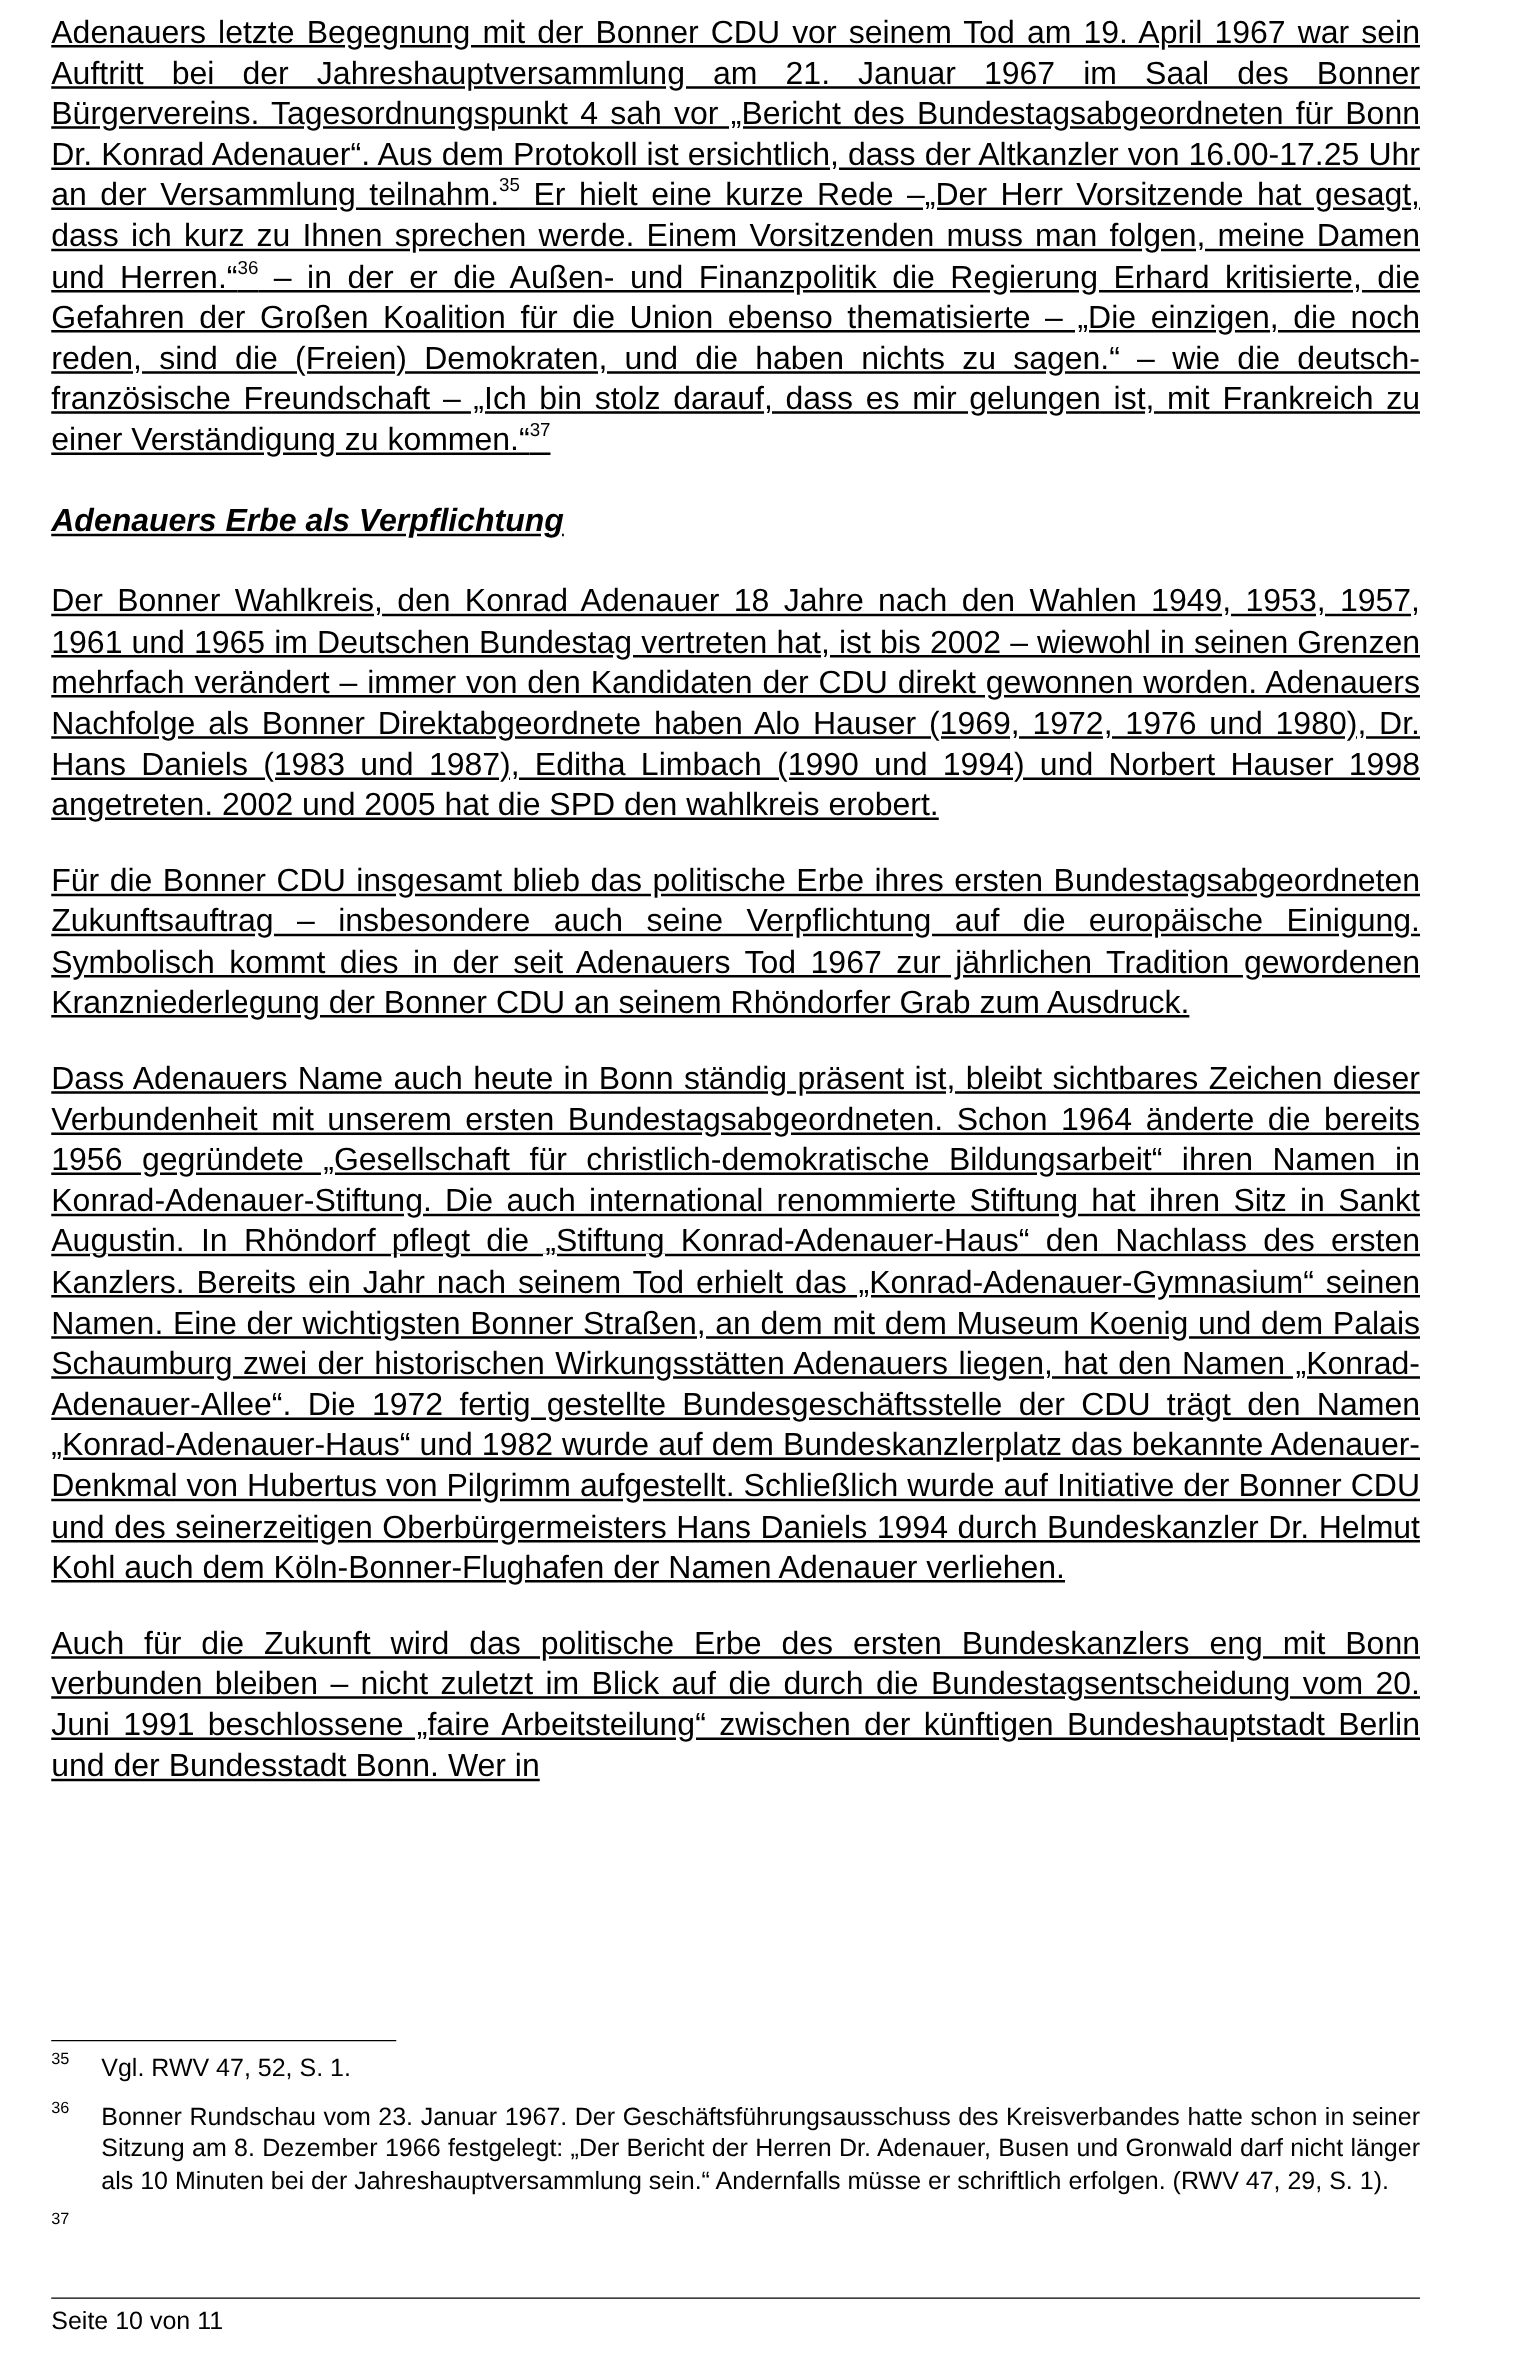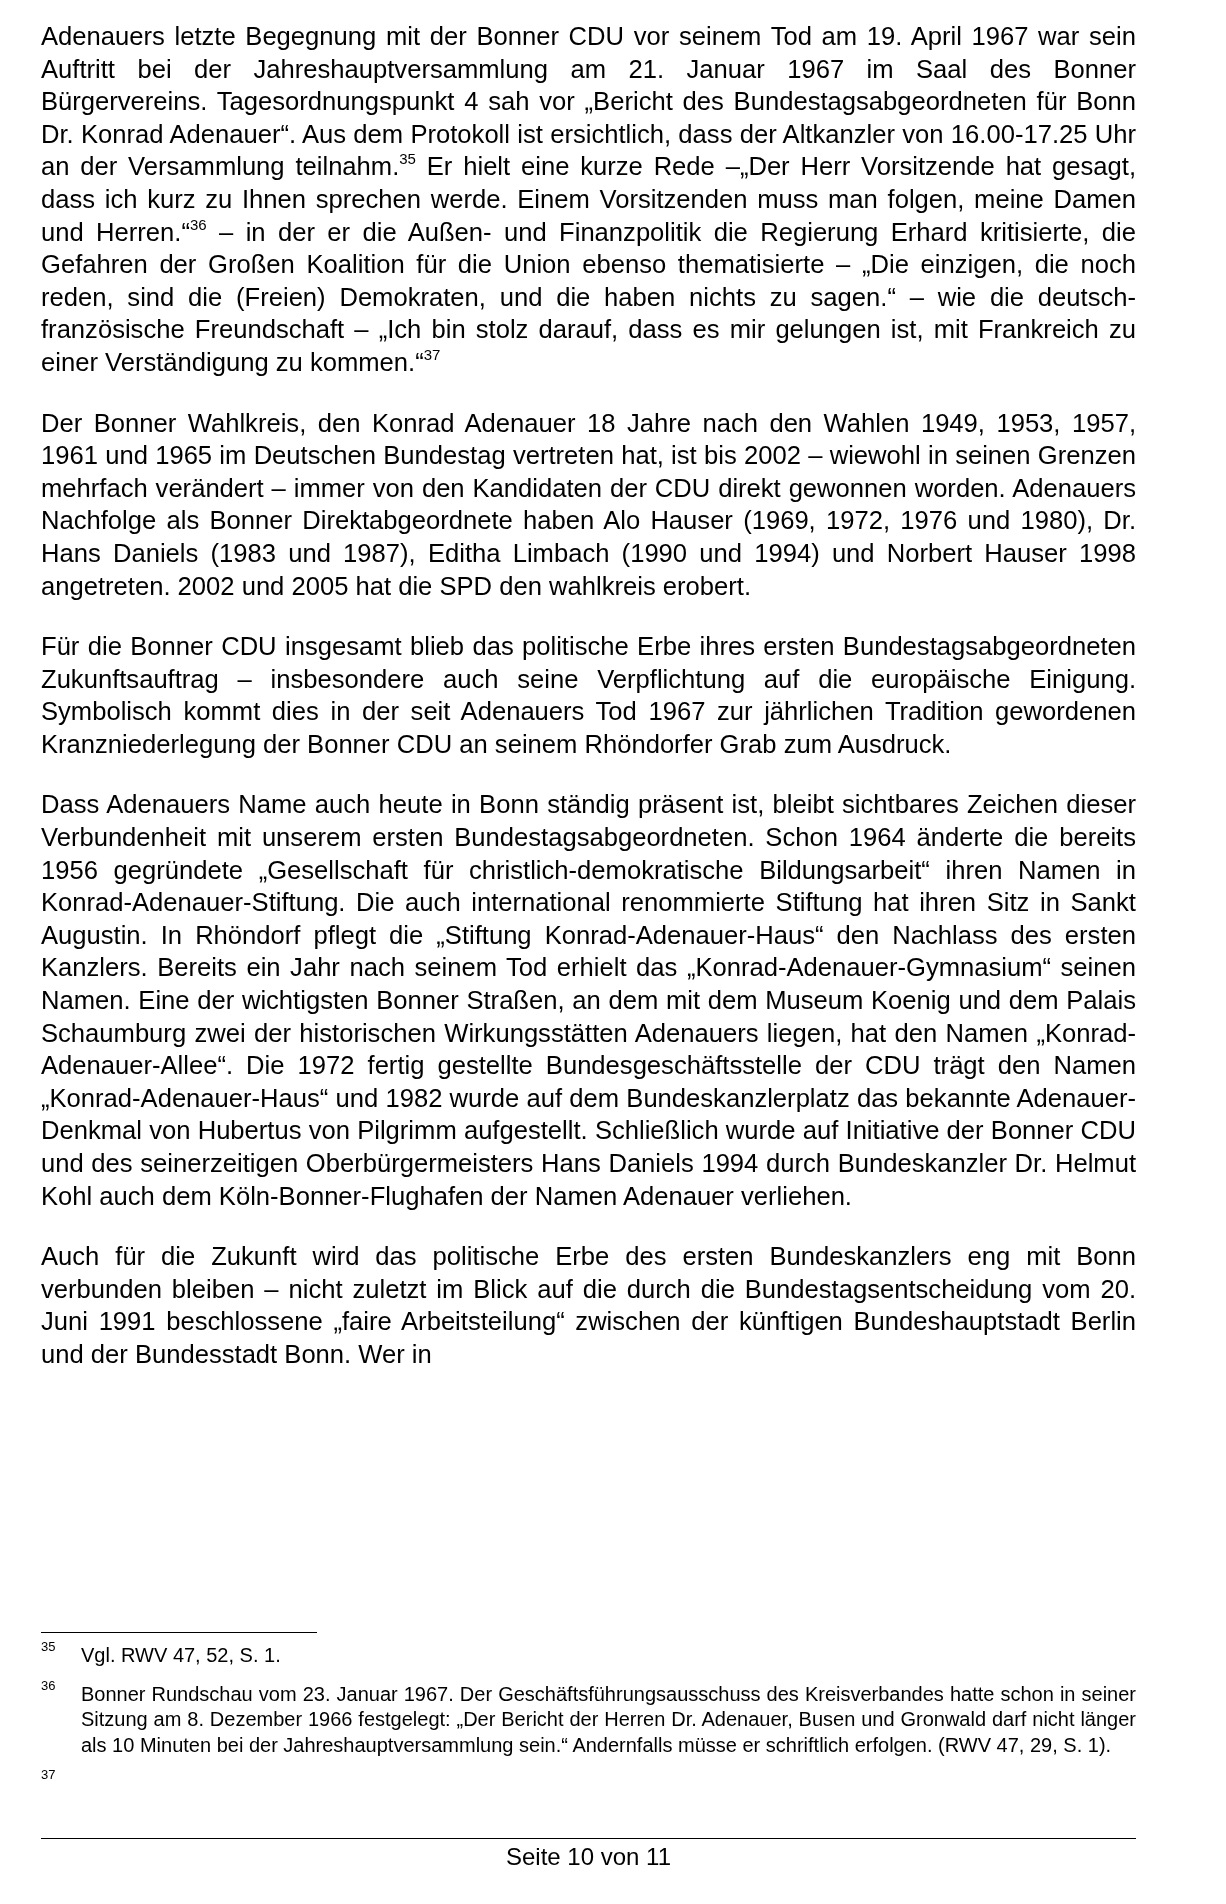--- a/index.html
+++ b/index.html
@@ -11,22 +11,23 @@
     width: 1226px;
     height: 1904px;
     position: relative;
     overflow: hidden;
     font-family: "Liberation Sans", sans-serif;
     color: #000000;
   }
   .page {
     position: absolute;
     left: 41px;
-    top: 20px;
+    top: 10px;
     width: 1095px;
+    text-decoration: underline;
   }
   .para {
     font-size: 25.6px;
     line-height: 32.6px;
     text-align: justify;
     margin: 0;
   }
   .para + .para {
     margin-top: 28px;
   }
@@ -76,33 +77,34 @@
     top: 1838px;
     width: 1095px;
     height: 0;
     border-top: 1.5px solid #000;
   }
   .footer {
     position: absolute;
     left: 41px;
     top: 1845px;
     width: 1095px;
-    text-align: center;
-    font-size: 24px;
+    text-align: left;
+    font-size: 20px;
     line-height: 24px;
   }
 </style>
 </head>
 <body>
 
 <div class="page">
   <p class="para">
     <span>Adenauers letzte Begegnung mit der Bonner CDU vor seinem Tod am 19. April 1967 war sein Auftritt bei der Jahreshauptversammlung am 21. Januar 1967 im Saal des Bonner Bürgervereins. Tagesordnungspunkt 4 sah vor „Bericht des Bundestagsabgeordneten für Bonn Dr. Konrad Adenauer“. Aus dem Protokoll ist ersichtlich, dass der Altkanzler von 16.00-17.25 Uhr an der Versammlung teilnahm.</span><sup>35</sup><span> Er hielt eine kurze Rede –„Der Herr Vorsitzende hat gesagt, dass ich kurz zu Ihnen sprechen werde. Einem Vorsitzenden muss man folgen, meine Damen und Herren.“</span><sup>36</sup><span> – in der er die Außen- und Finanzpolitik die Regierung Erhard kritisierte, die Gefahren der Großen Koalition für die Union ebenso thematisierte – „Die einzigen, die noch reden, sind die (Freien) Demokraten, und die haben nichts zu sagen.“ – wie die deutsch-französische Freundschaft – „Ich bin stolz darauf, dass es mir gelungen ist, mit Frankreich zu einer Verständigung zu kommen.“</span><sup>37</sup>
   </p>
 
+  <h2 class="heading">Adenauers Erbe als Verpflichtung</h2>
 
   <p class="para">Der Bonner Wahlkreis, den Konrad Adenauer 18 Jahre nach den Wahlen 1949, 1953, 1957, 1961 und 1965 im Deutschen Bundestag vertreten hat, ist bis 2002 – wiewohl in seinen Grenzen mehrfach verändert – immer von den Kandidaten der CDU direkt gewonnen worden. Adenauers Nachfolge als Bonner Direktabgeordnete haben Alo Hauser (1969, 1972, 1976 und 1980), Dr. Hans Daniels (1983 und 1987), Editha Limbach (1990 und 1994) und Norbert Hauser 1998 angetreten. 2002 und 2005 hat die SPD den wahlkreis erobert.</p>
   <p class="para">Für die Bonner CDU insgesamt blieb das politische Erbe ihres ersten Bundestagsabgeordneten Zukunftsauftrag – insbesondere auch seine Verpflichtung auf die europäische Einigung. Symbolisch kommt dies in der seit Adenauers Tod 1967 zur jährlichen Tradition gewordenen Kranzniederlegung der Bonner CDU an seinem Rhöndorfer Grab zum Ausdruck.</p>
   <p class="para">Dass Adenauers Name auch heute in Bonn ständig präsent ist, bleibt sichtbares Zeichen dieser Verbundenheit mit unserem ersten Bundestagsabgeordneten. Schon 1964 änderte die bereits 1956 gegründete „Gesellschaft für christlich-demokratische Bildungsarbeit“ ihren Namen in Konrad-Adenauer-Stiftung. Die auch international renommierte Stiftung hat ihren Sitz in Sankt Augustin. In Rhöndorf pflegt die „Stiftung Konrad-Adenauer-Haus“ den Nachlass des ersten Kanzlers. Bereits ein Jahr nach seinem Tod erhielt das „Konrad-Adenauer-Gymnasium“ seinen Namen. Eine der wichtigsten Bonner Straßen, an dem mit dem Museum Koenig und dem Palais Schaumburg zwei der historischen Wirkungsstätten Adenauers liegen, hat den Namen „Konrad-Adenauer-Allee“. Die 1972 fertig gestellte Bundesgeschäftsstelle der CDU trägt den Namen „Konrad-Adenauer-Haus“ und 1982 wurde auf dem Bundeskanzlerplatz das bekannte Adenauer-Denkmal von Hubertus von Pilgrimm aufgestellt. Schließlich wurde auf Initiative der Bonner CDU und des seinerzeitigen Oberbürgermeisters Hans Daniels 1994 durch Bundeskanzler Dr. Helmut Kohl auch dem Köln-Bonner-Flughafen der Namen Adenauer verliehen.</p>
   <p class="para">Auch für die Zukunft wird das politische Erbe des ersten Bundeskanzlers eng mit Bonn verbunden bleiben – nicht zuletzt im Blick auf die durch die Bundestagsentscheidung vom 20. Juni 1991 beschlossene „faire Arbeitsteilung“ zwischen der künftigen Bundeshauptstadt Berlin und der Bundesstadt Bonn. Wer in</p>
 </div>
 
 <div class="fn-rule"></div>
 
 <div class="footnotes">

